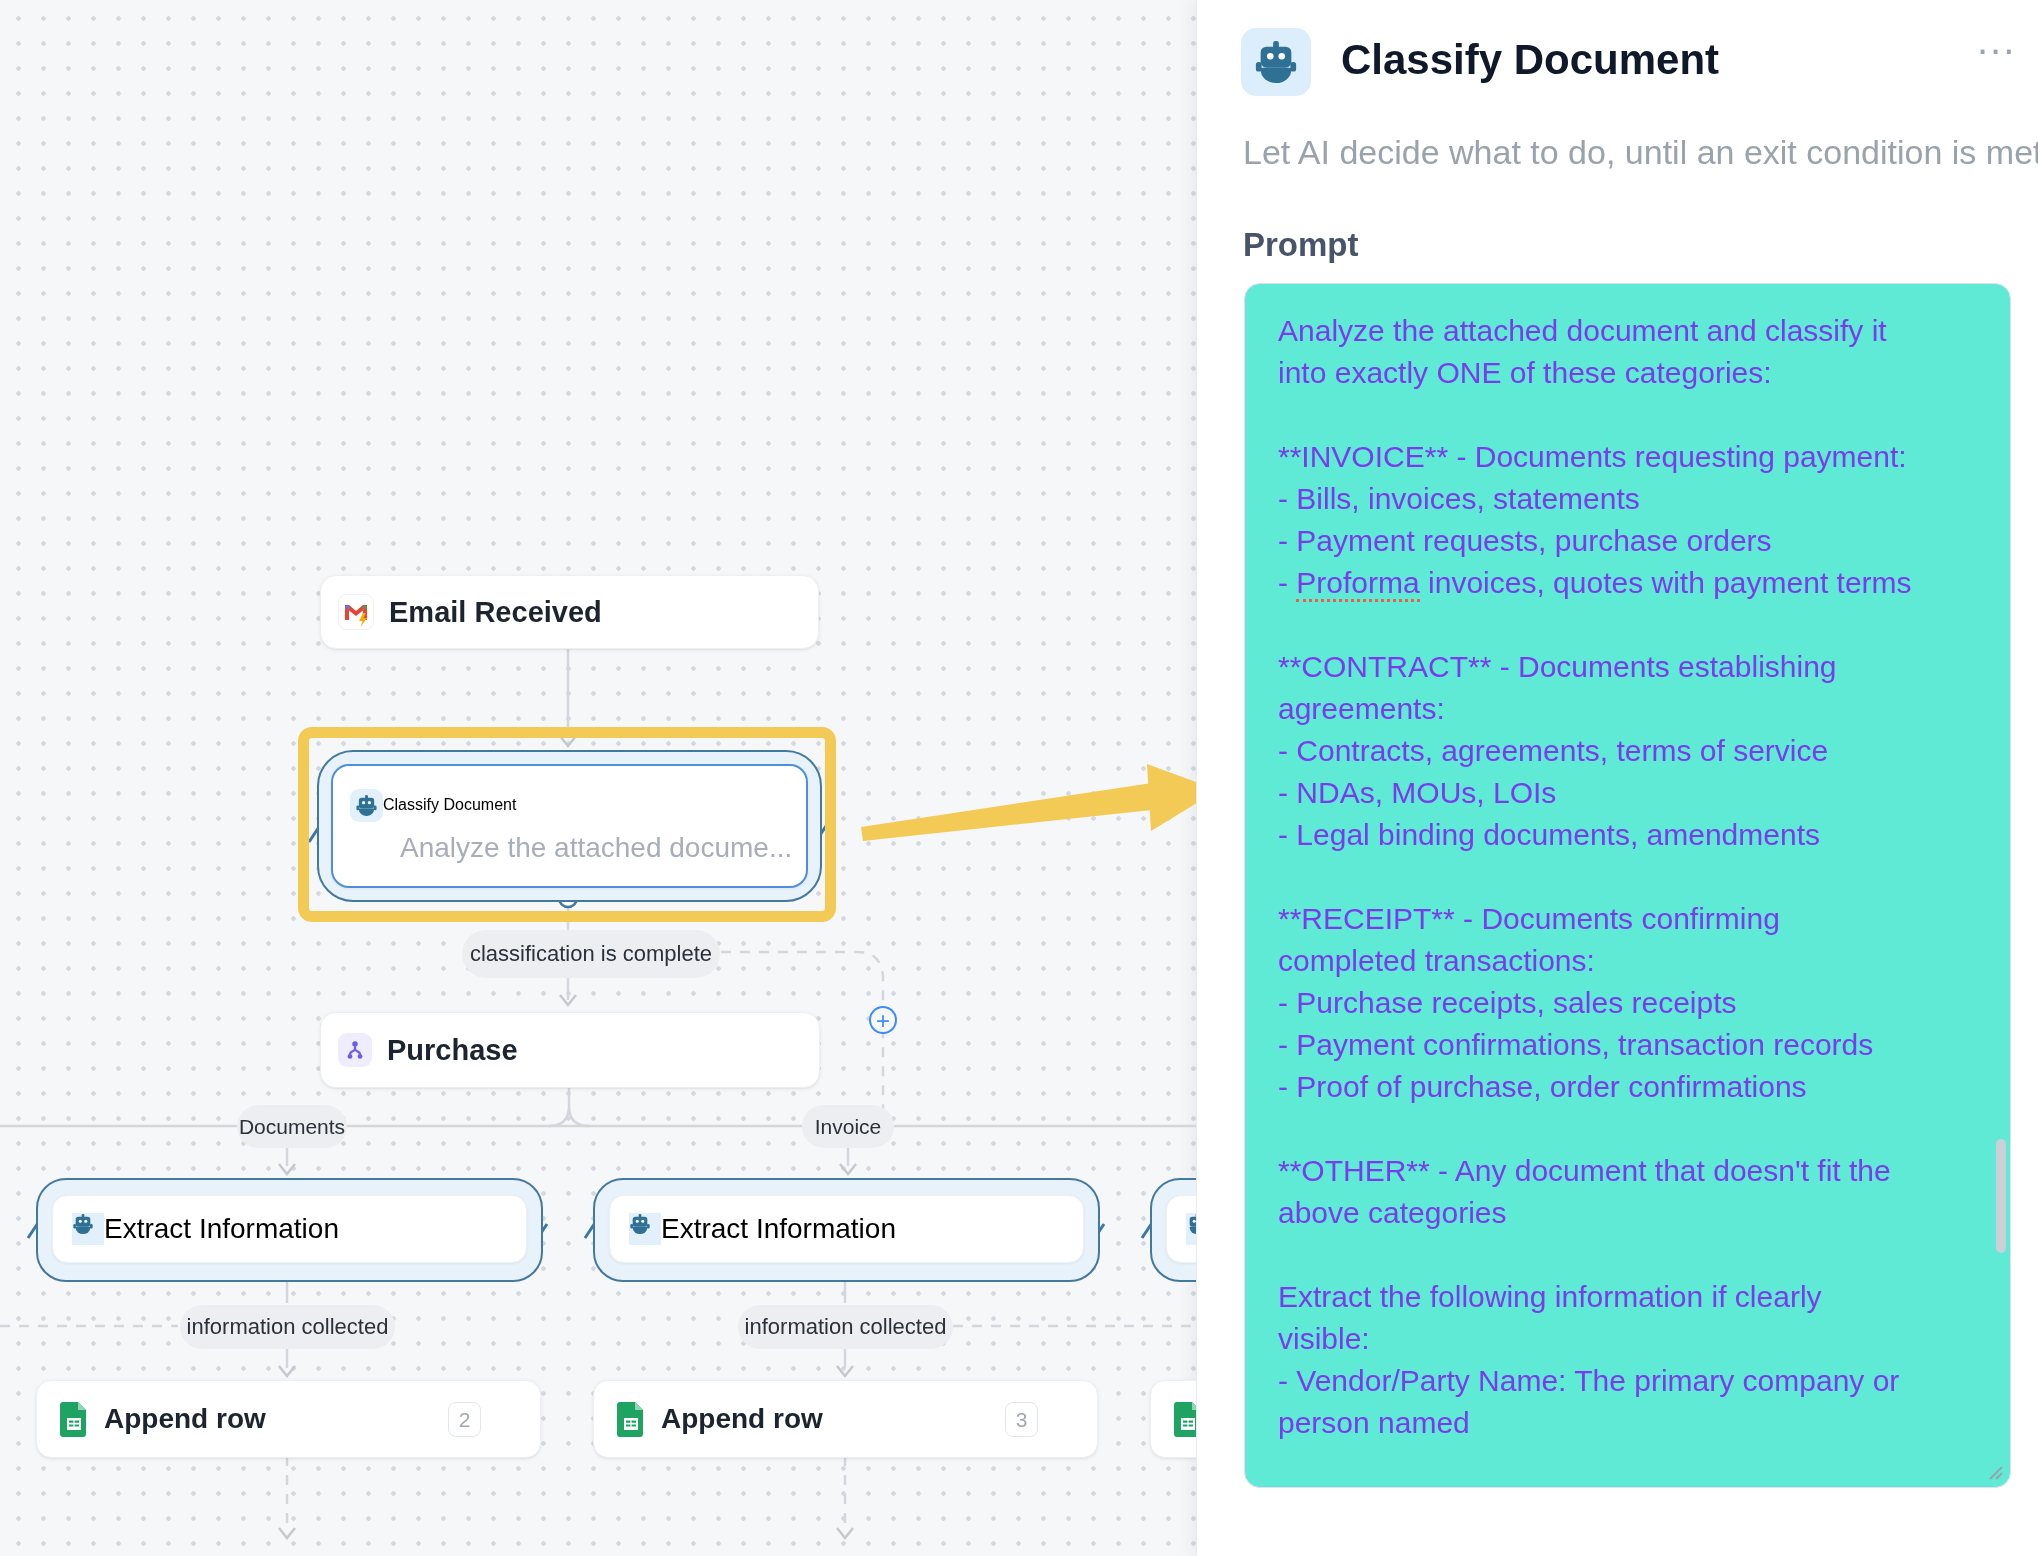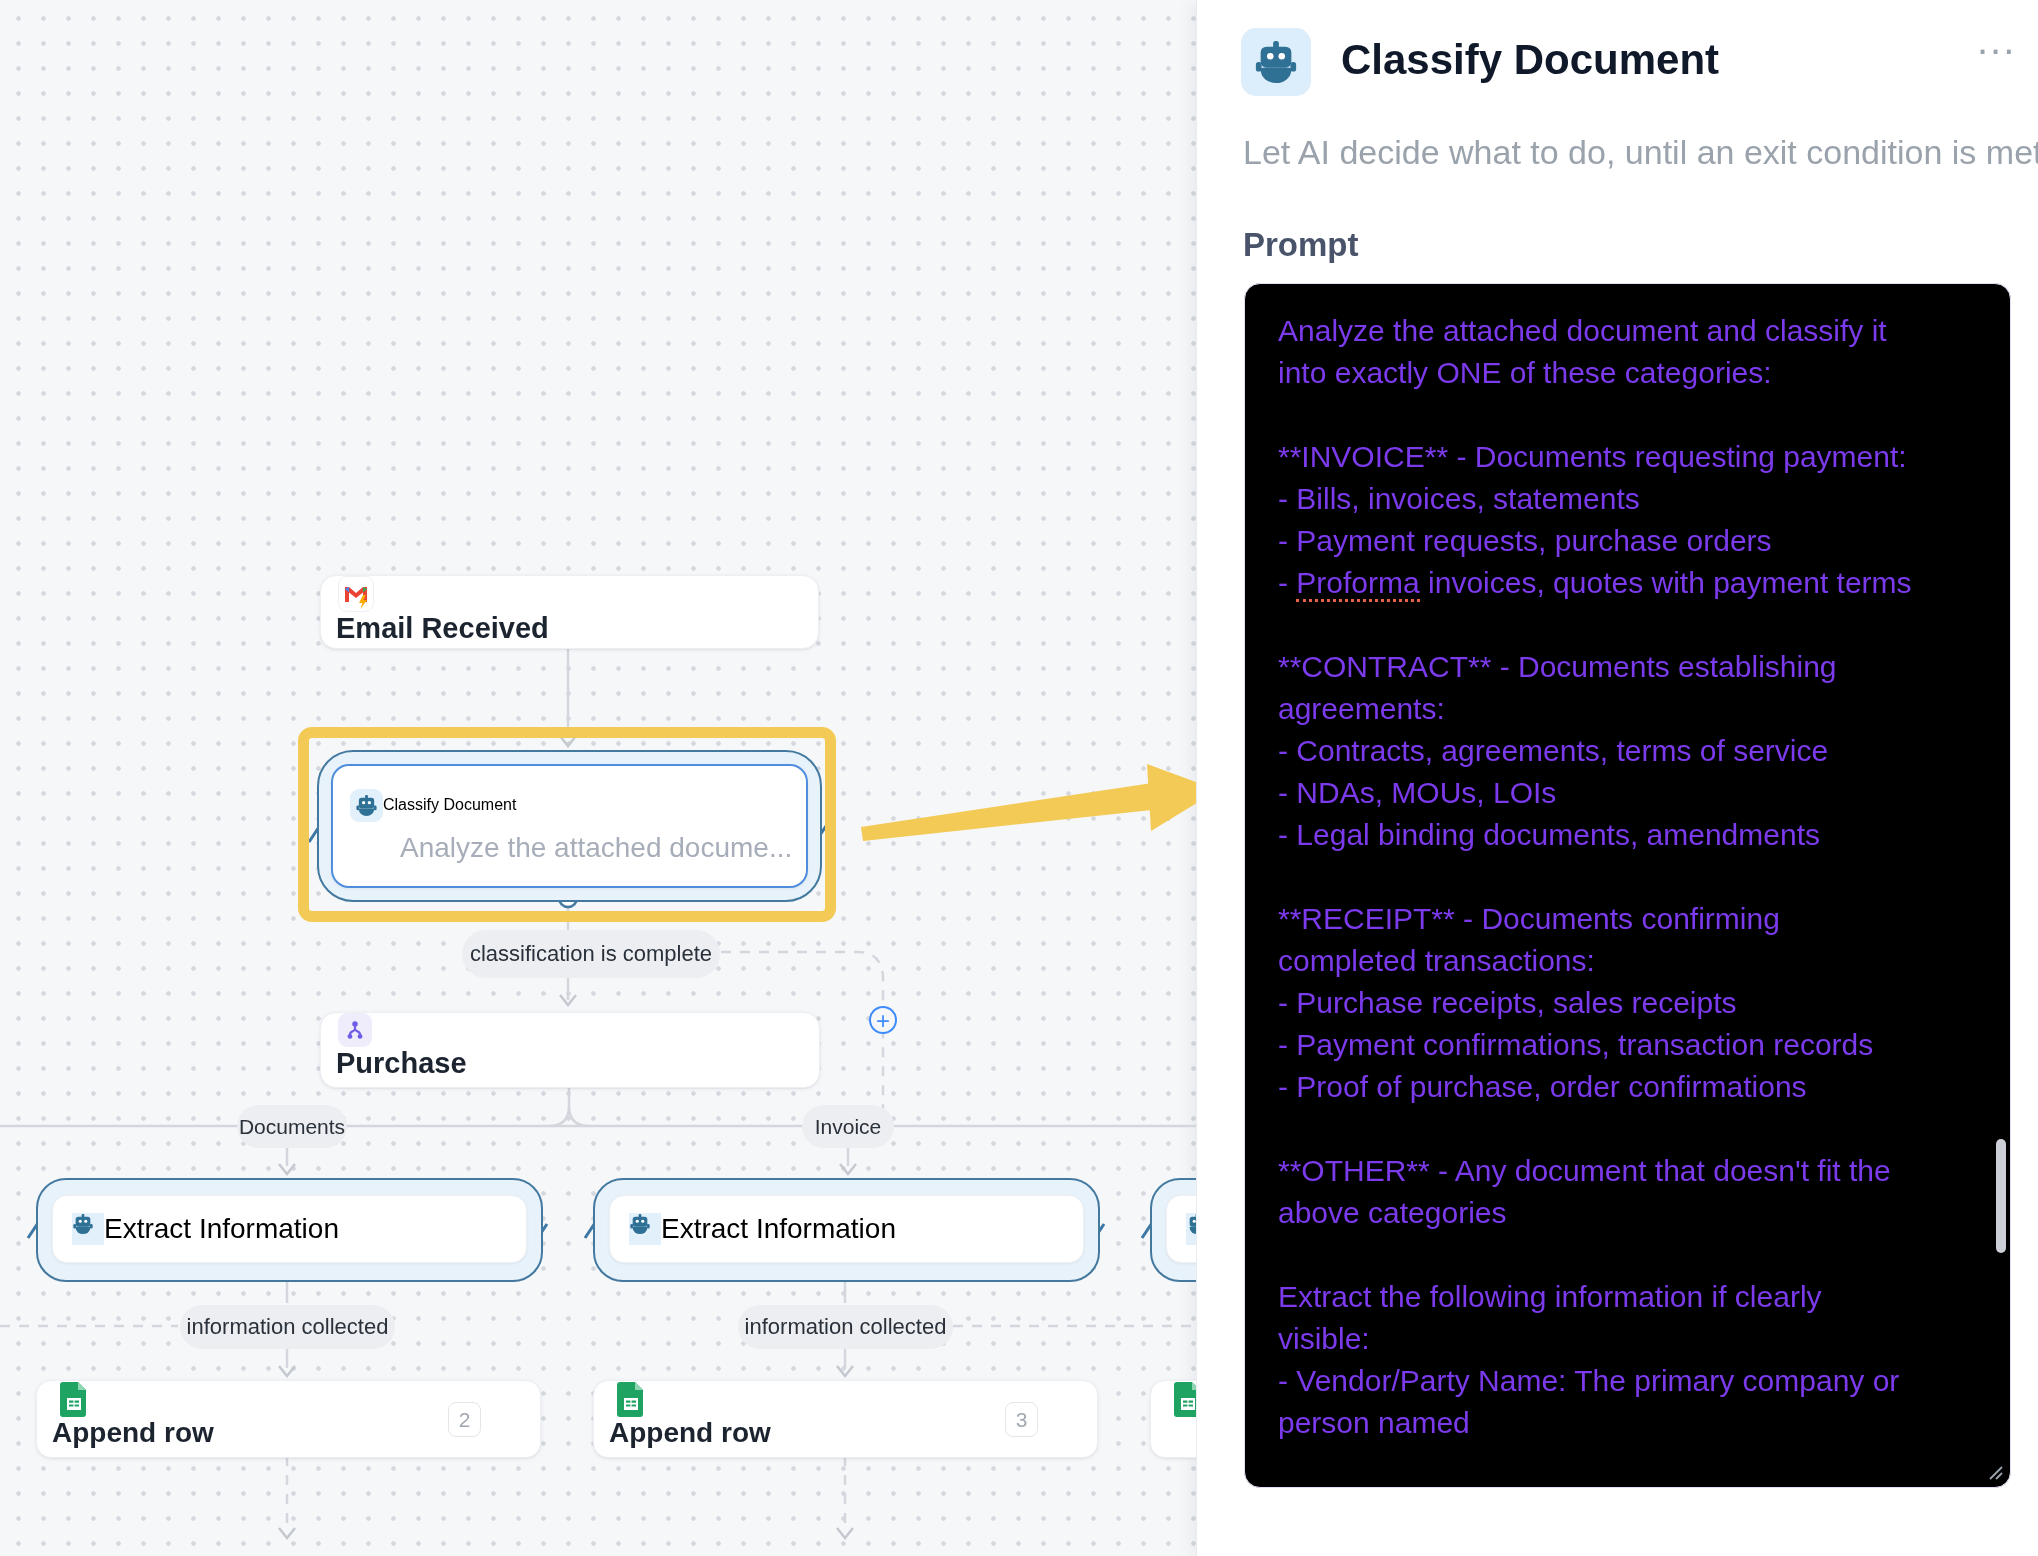--- a/index.html
+++ b/index.html
@@ -12,21 +12,21 @@
   #canvas{
     position:absolute;left:0;top:0;width:1196px;height:1556px;overflow:hidden;
     background-color:#f6f7f9;
     background-image:radial-gradient(circle,#d5d9df 2px,transparent 2.5px);
     background-size:25px 25px;background-position:6px 6px;
   }
   #edges{position:absolute;left:0;top:0;z-index:1;}
   .node{
     position:absolute;background:#fff;border:1.5px solid #edeff2;border-radius:16px;
     box-shadow:0 1px 4px rgba(16,24,40,.07),0 1px 1px rgba(16,24,40,.04);
-    display:flex;align-items:flex-start;z-index:3;flex-direction:column;
+    display:flex;align-items:center;z-index:3;
   }
   .node .chip{
     width:34px;height:34px;border-radius:9px;display:flex;align-items:center;justify-content:center;
     margin-left:17px;flex:0 0 auto;
   }
   .node .ntitle{font-size:29px;font-weight:700;color:#1c2430;margin-left:15px;white-space:nowrap;}
   .loopbox{
     position:absolute;background:#e7f2fa;border:2px solid #44799f;z-index:2;
   }
   .innernode{
@@ -58,21 +58,21 @@
   #panel-icon{
     position:absolute;left:44px;top:28px;width:70px;height:68px;background:#dcedfb;border-radius:15px;
     display:flex;align-items:center;justify-content:center;
   }
   #panel-title{position:absolute;left:144px;top:36px;font-size:42px;font-weight:700;color:#10192a;}
   #panel-menu{position:absolute;left:780px;top:18px;font-size:40px;color:#9aa3ad;letter-spacing:2px;cursor:pointer;}
   #panel-subtitle{position:absolute;left:46px;top:133px;font-size:34px;color:#9aa2ac;white-space:nowrap;}
   #prompt-label{position:absolute;left:46px;top:226px;font-size:33px;color:#49536a;font-weight:700;}
   #prompt-box{
     position:absolute;left:47px;top:283px;width:767px;height:1205px;box-sizing:border-box;
-    background:#000000;border:1.5px solid #e7dcf6;border-radius:16px;
+    background:#5eead4;border:1.5px solid #e7dcf6;border-radius:16px;
   }
   #prompt-text{
     position:absolute;left:33px;top:26px;right:38px;bottom:10px;overflow:hidden;
     font-size:30px;line-height:42px;color:#7c3aed;white-space:pre-wrap;
   }
   .squiggle{border-bottom:3px dotted #e8604c;}
   #prompt-scrollthumb{position:absolute;right:4px;top:855px;width:10px;height:114px;border-radius:5px;background:#ccd0d6;}
   #prompt-resize{position:absolute;right:6px;bottom:6px;width:18px;height:18px;}
   .subtxt{font-size:28px;color:#a7aeb9;}
 </style>

